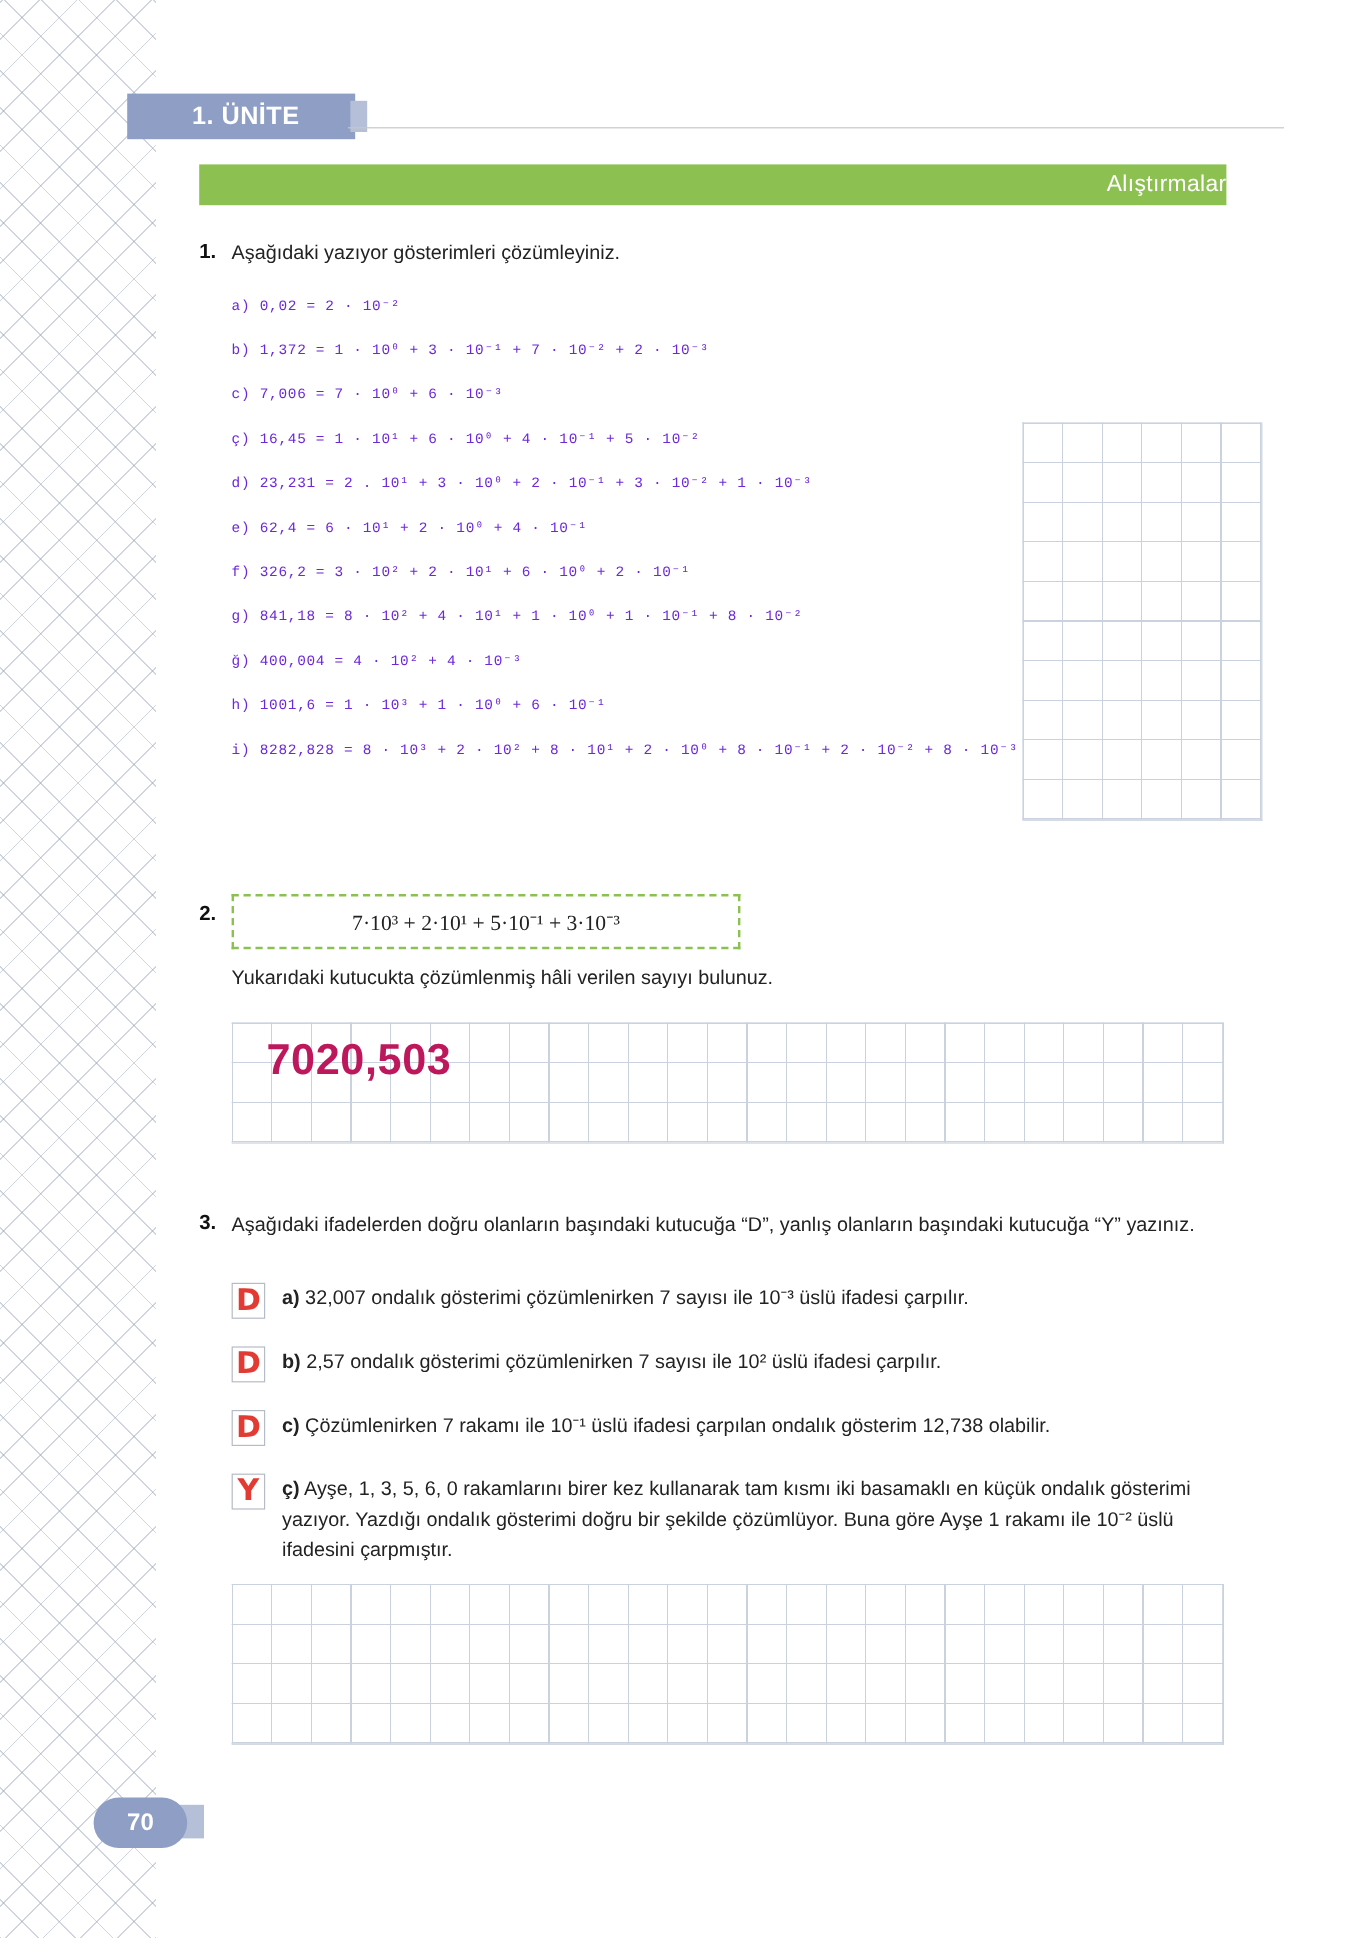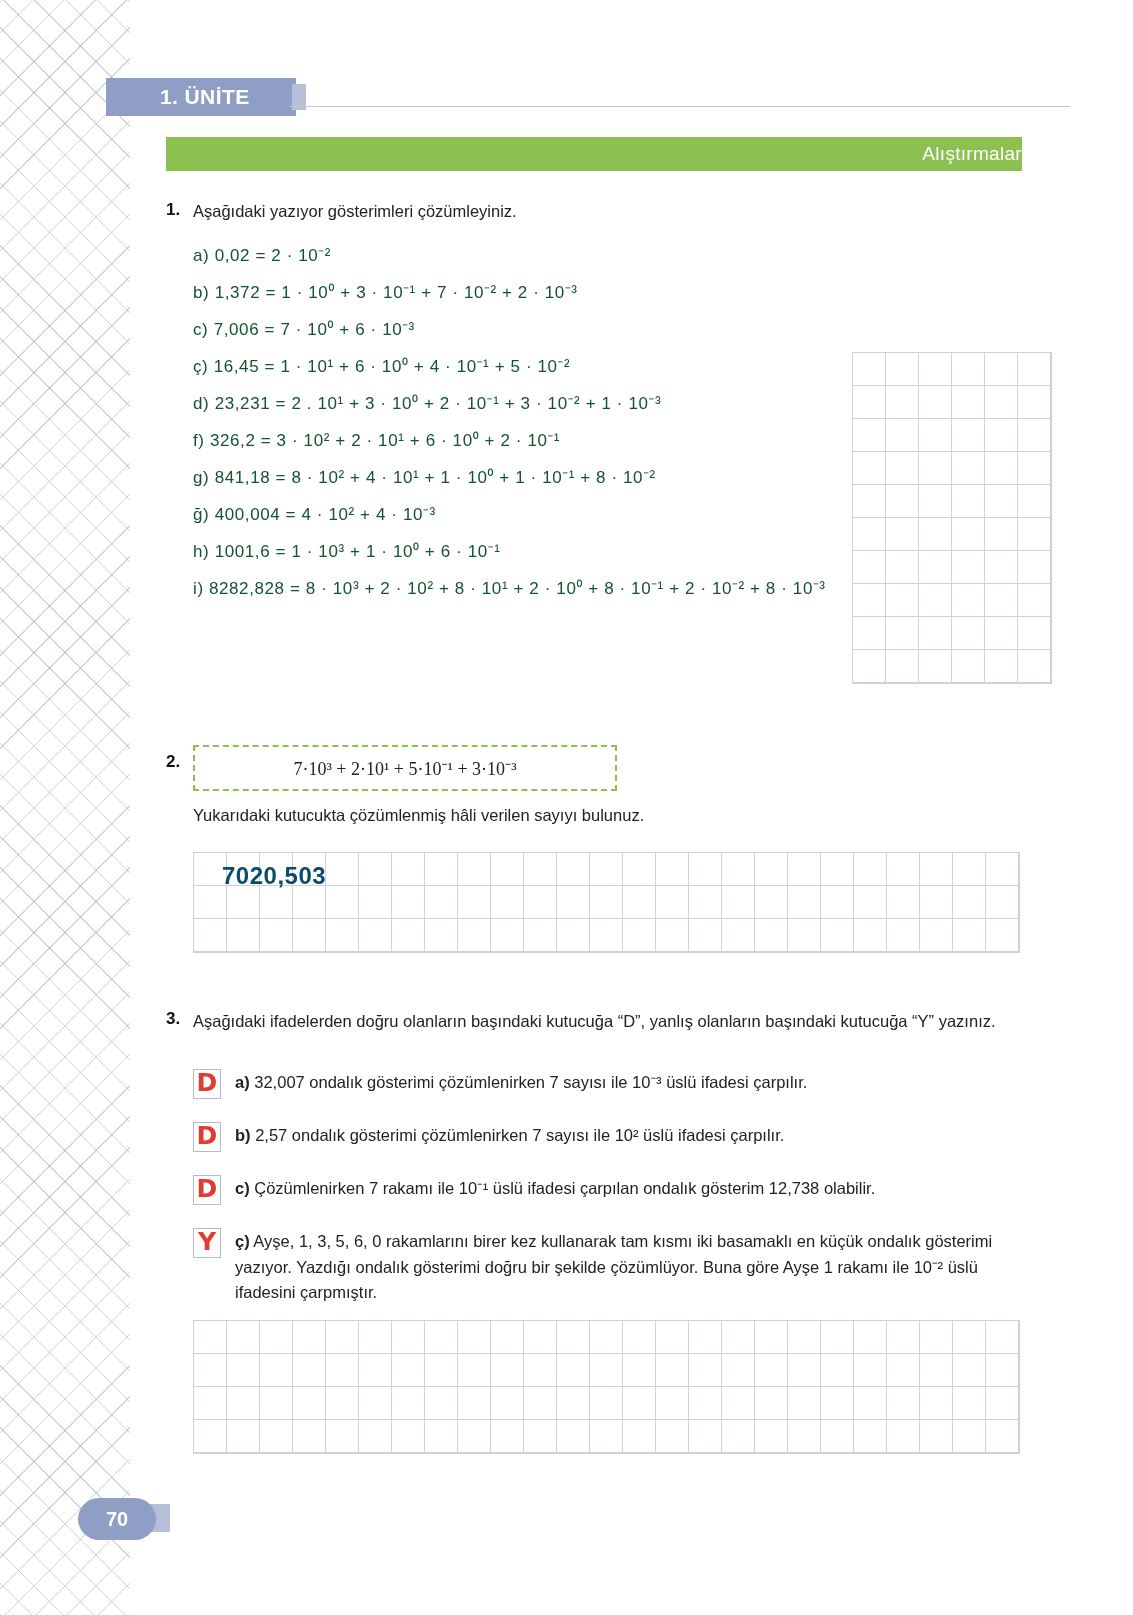--- a/index.html
+++ b/index.html
@@ -105,23 +105,23 @@
 
   #q1-num { left: 166px; top: 200px; }
   #q1-text {
     left: 193px; top: 200px;
     width: 700px;
     line-height: 1.45;
   }
 
   
   .hand {
-    font-family: Liberation Sans, sans-serif;
-    color: #14532d;
-    font-size: 17px;
+    font-family: Liberation Mono, monospace;
+    color: #6d28d9;
+    font-size: 12px;
     letter-spacing: .6px;
     white-space: nowrap;
   }
 
   .ans-list {
     position: absolute;
     left: 193px;
     top: 236px;
     width: 760px;
   }
@@ -165,23 +165,23 @@
     color: #222;
   }
   #q2-prompt {
     left: 193px; top: 806px;
     width: 760px;
   }
   .red-answer {
     position: absolute;
     left: 222px;
     top: 862px;
-    font-size: 24px;
-    font-weight: bold;
-    color: #0c4a6e;
+    font-size: 36px;
+    font-weight: bold;
+    color: #be185d;
     letter-spacing: .5px;
   }
 
   
   #q3-num { left: 166px; top: 1009px; }
   #q3-text {
     left: 193px; top: 1009px;
     width: 830px;
     line-height: 1.5;
   }
@@ -281,20 +281,23 @@
     <div class="ans-row">
         <span class="hand">c) 7,006 = 7 · 10⁰ + 6 · 10⁻³</span>
       </div>
     <div class="ans-row">
         <span class="hand">ç) 16,45 = 1 · 10¹ + 6 · 10⁰ + 4 · 10⁻¹ + 5 · 10⁻²</span>
       </div>
     <div class="ans-row">
         <span class="hand">d) 23,231 = 2 . 10¹ + 3 · 10⁰ + 2 · 10⁻¹ + 3 · 10⁻² + 1 · 10⁻³</span>
       </div>
     <div class="ans-row">
+        <span class="hand">e) 62,4 = 6 · 10¹ + 2 · 10⁰ + 4 · 10⁻¹</span>
+      </div>
+    <div class="ans-row">
         <span class="hand">f) 326,2 = 3 · 10² + 2 · 10¹ + 6 · 10⁰ + 2 · 10⁻¹</span>
       </div>
     <div class="ans-row">
         <span class="hand">g) 841,18 = 8 · 10² + 4 · 10¹ + 1 · 10⁰ + 1 · 10⁻¹ + 8 · 10⁻²</span>
       </div>
     <div class="ans-row">
         <span class="hand">ğ) 400,004 = 4 · 10² + 4 · 10⁻³</span>
       </div>
     <div class="ans-row">
         <span class="hand">h) 1001,6 = 1 · 10³ + 1 · 10⁰ + 6 · 10⁻¹</span>

